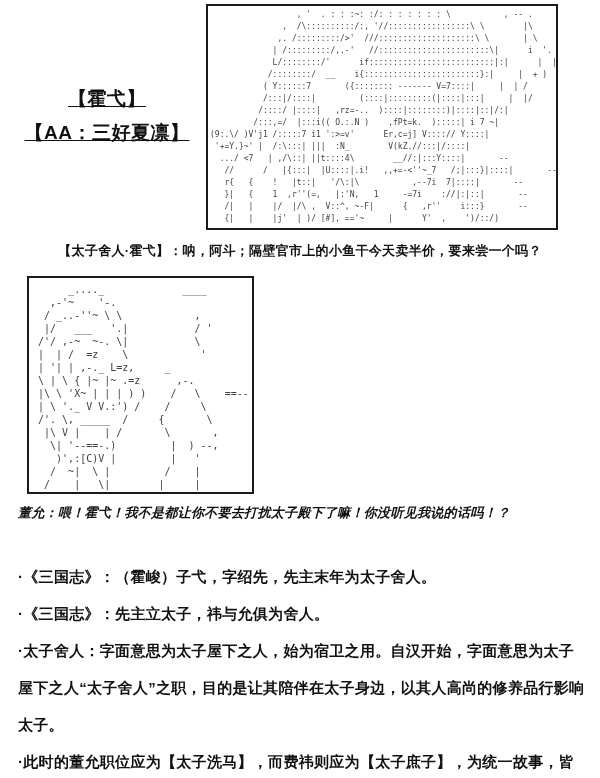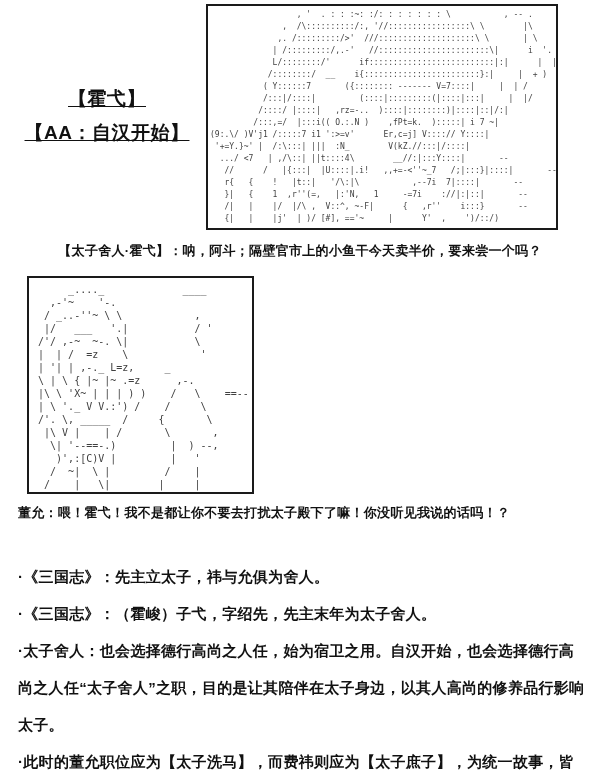--- a/index.html
+++ b/index.html
@@ -48,40 +48,41 @@
     top: 242px;
     left: 0;
     width: 600px;
     text-align: center;
   }
   .caption2 {
     position: absolute;
     top: 504px;
     left: 18px;
     width: 566px;
+    font-style: italic;
   }
   .notes {
     position: absolute;
     top: 558px;
     left: 18px;
     width: 567px;
     font-size: 15px;
     line-height: 37px;
     letter-spacing: 0.3px;
   }
   .notes p { margin: 0; }
 </style>
 </head>
 <body>
 
 <div class="page">
 
   <div class="title-block">
     <div>【霍弋】</div>
-    <div>【AA：自汉开始】</div>
+    <div>【AA：三好夏凛】</div>
   </div>
 
   <div class="aa-panel panel1">
     <pre class="aa aa1">                  , '  . : : :~: :/: : : : : : : \           , -- .
                ,  /\::::::::::/:, '//:::::::::::::::::\ \        |\
               ,. /:::::::::/&gt;'  ///::::::::::::::::::::\ \       | \
              | /:::::::::/,.-'   //:::::::::::::::::::::::\|      i  '.
              L/::::::::/'      if::::::::::::::::::::::::::|:|      |  |\
             /::::::::/  __    i{::::::::::::::::::::::::}:|     |  + )
            ( Y::::::7       ({:::::::: ------- V=7::::|     |  | /
@@ -115,19 +116,19 @@
   |\ V |    | /       \       ,
    \| '--==-.)         |  ) --,
     )',:[C)V |         |   '
    /  ~|  \ |         /    |
   /    |   \|        |     |</pre>
   </div>
 
   <div class="caption caption2">董允：喂！霍弋！我不是都让你不要去打扰太子殿下了嘛！你没听见我说的话吗！？</div>
 
   <div class="notes">
+    <p>·《三国志》：（霍峻）子弋，字绍先，先主末年为太子舍人。</p>
     <p>·《三国志》：先主立太子，祎与允俱为舍人。</p>
-    <p>·《三国志》：（霍峻）子弋，字绍先，先主末年为太子舍人。</p>
-    <p>·太子舍人：也会选择德行高尚之人任，始为宿卫之用。自汉开始，也会选择德行高尚之人任“太子舍人”之职，目的是让其陪伴在太子身边，以其人高尚的修养品行影响太子。</p>
+    <p>·太子舍人：字面意思为太子屋下之人，始为宿卫之用。自汉开始，字面意思为太子屋下之人“太子舍人”之职，目的是让其陪伴在太子身边，以其人高尚的修养品行影响太子。</p>
     <p>·此时的董允职位应为【太子洗马】，而费祎则应为【太子庶子】，为统一故事，皆称为【太子舍人】。</p>
   </div>
 
 </div>
 
 </body></html>

